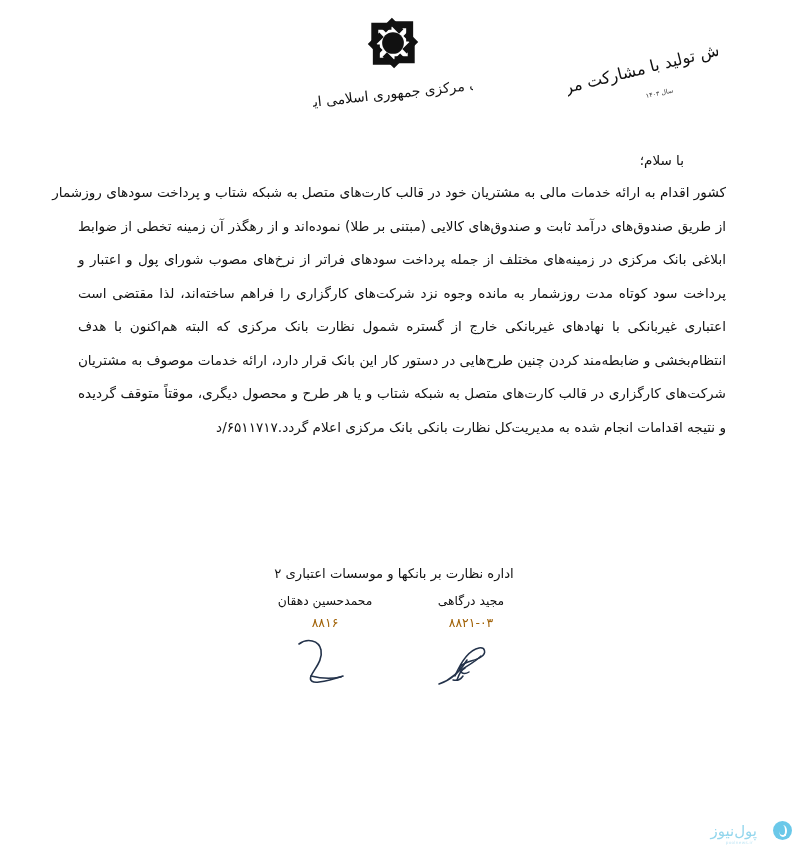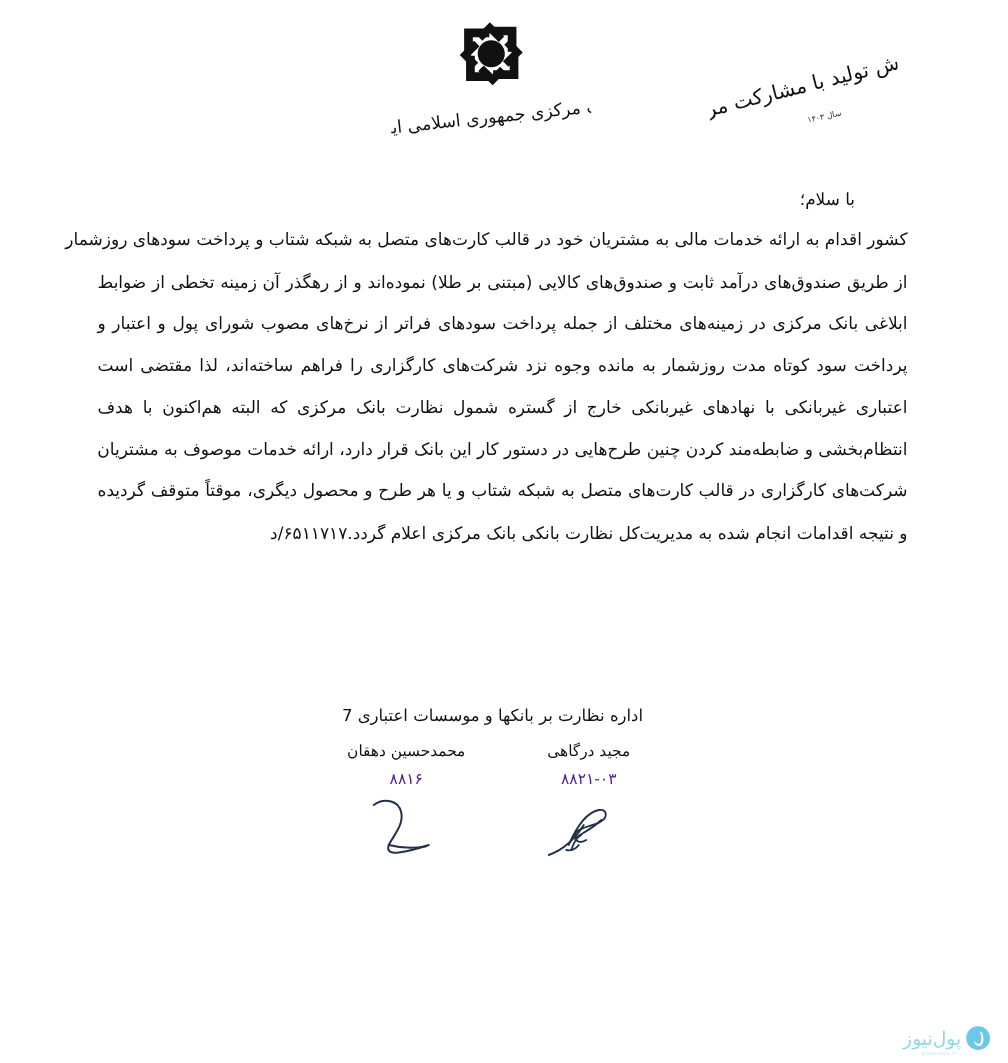--- a/index.html
+++ b/index.html
@@ -133,21 +133,21 @@
   }
   .signer-name {
     font-size: 12.3px;
     color: #111;
     white-space: nowrap;
     letter-spacing: -0.1px;
   }
   .signer-code {
     margin-top: 7px;
     font-size: 12.4px;
-    color: #4c1d95;
+    color: #a16207;
     letter-spacing: 0.6px;
   }
   .signature-row {
     margin-top: 6px;
     display: flex;
     justify-content: center;
     gap: 38px;
     padding-right: 10px;
   }
   .sig-cell {
@@ -159,21 +159,21 @@
   }
   .sig-svg { display: block; }
 
   
   .watermark {
     position: absolute;
     right: 14px;
     bottom: 10px;
     display: flex;
     align-items: center;
-    gap: 4px;
+    gap: 16px;
     opacity: 0.95;
   }
   .wm-dot {
     width: 19px;
     height: 19px;
     border-radius: 50%;
     background: #63c6e8;
     position: relative;
     flex: 0 0 auto;
   }
@@ -268,21 +268,21 @@
       <div class="para-line"><span class="u">از طریق صندوق‌های درآمد ثابت و صندوق‌های کالایی (مبتنی بر طلا)</span><span> نموده‌اند و از رهگذر آن زمینه تخطی از ضوابط</span></div>
       <div class="para-line"><span>ابلاغی بانک مرکزی در زمینه‌های مختلف از جمله پرداخت سودهای فراتر از نرخ‌های مصوب شورای پول و اعتبار و</span></div>
       <div class="para-line"><span>پرداخت سود کوتاه مدت روزشمار به مانده وجوه نزد شرکت‌های کارگزاری را فراهم ساخته‌اند، لذا مقتضی است</span></div>
       <div class="para-line"><span>اعتباری غیربانکی با نهادهای غیربانکی خارج از گستره شمول نظارت بانک مرکزی که البته هم‌اکنون با هدف</span></div>
       <div class="para-line"><span>انتظام‌بخشی و ضابطه‌مند کردن چنین طرح‌هایی در دستور کار این بانک قرار دارد، ارائه خدمات موصوف به مشتریان</span></div>
       <div class="para-line"><span>شرکت‌های کارگزاری در قالب کارت‌های متصل به شبکه شتاب و یا هر طرح و محصول دیگری، موقتاً متوقف گردیده</span></div>
       <div class="para-line last-line"><span>و نتیجه اقدامات انجام شده به مدیریت‌کل نظارت بانکی بانک مرکزی اعلام گردد.‏۶۵۱۱۷۱۷/د</span></div>
     </div>
 
   <div class="sign-block">
-    <div class="dept-line">اداره نظارت بر بانکها و موسسات اعتباری 7</div>
+    <div class="dept-line">اداره نظارت بر بانکها و موسسات اعتباری ۲</div>
 
     <div class="signers">
       <div class="signer">
         <div class="signer-name">مجید درگاهی</div>
         <div class="signer-code">۸۸۲۱-۰۳</div>
       </div>
       <div class="signer">
         <div class="signer-name">محمدحسین دهقان</div>
         <div class="signer-code">۸۸۱۶</div>
       </div>

